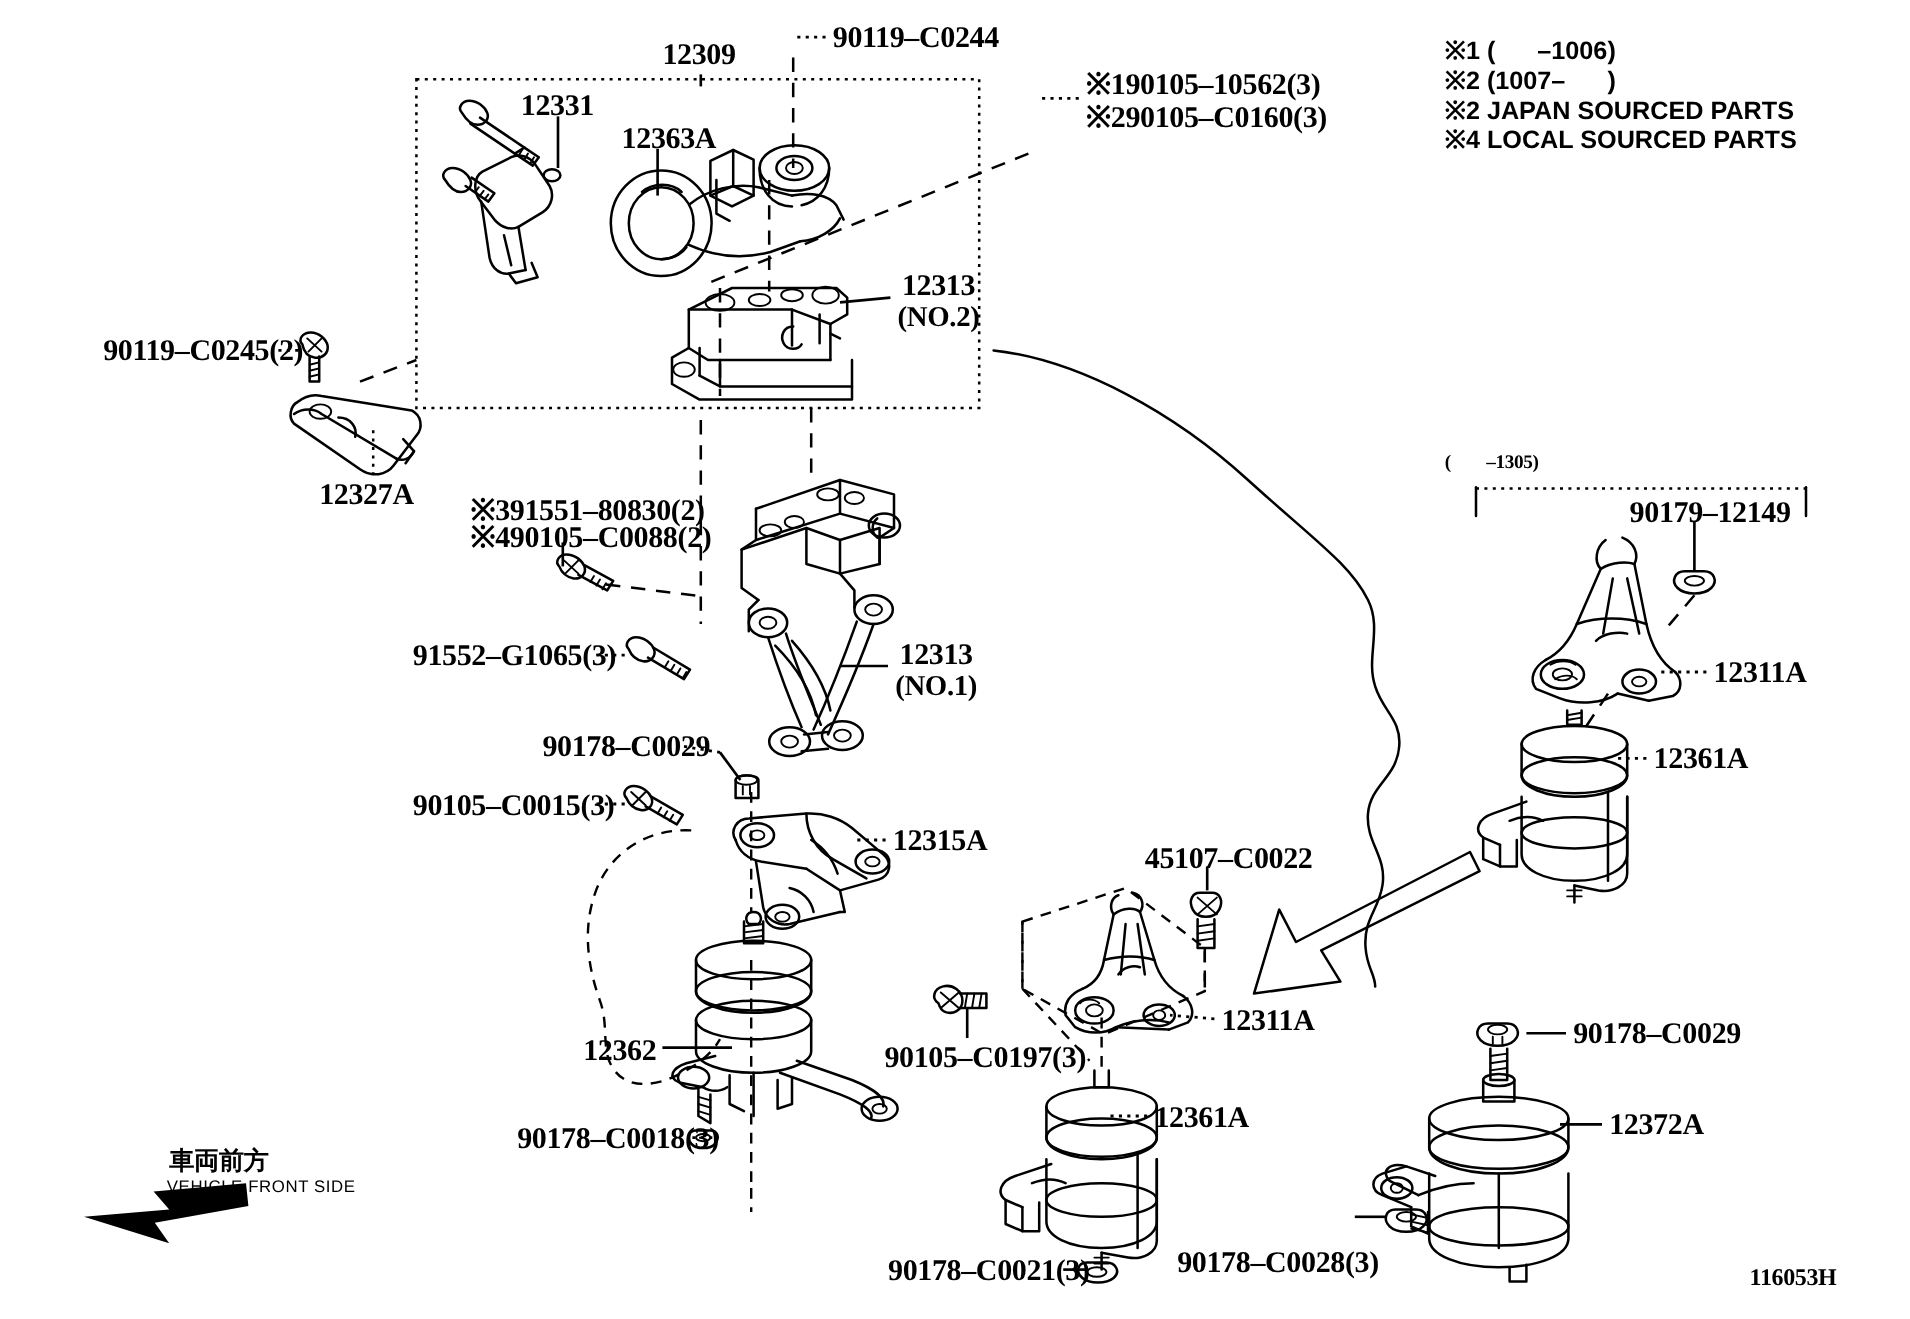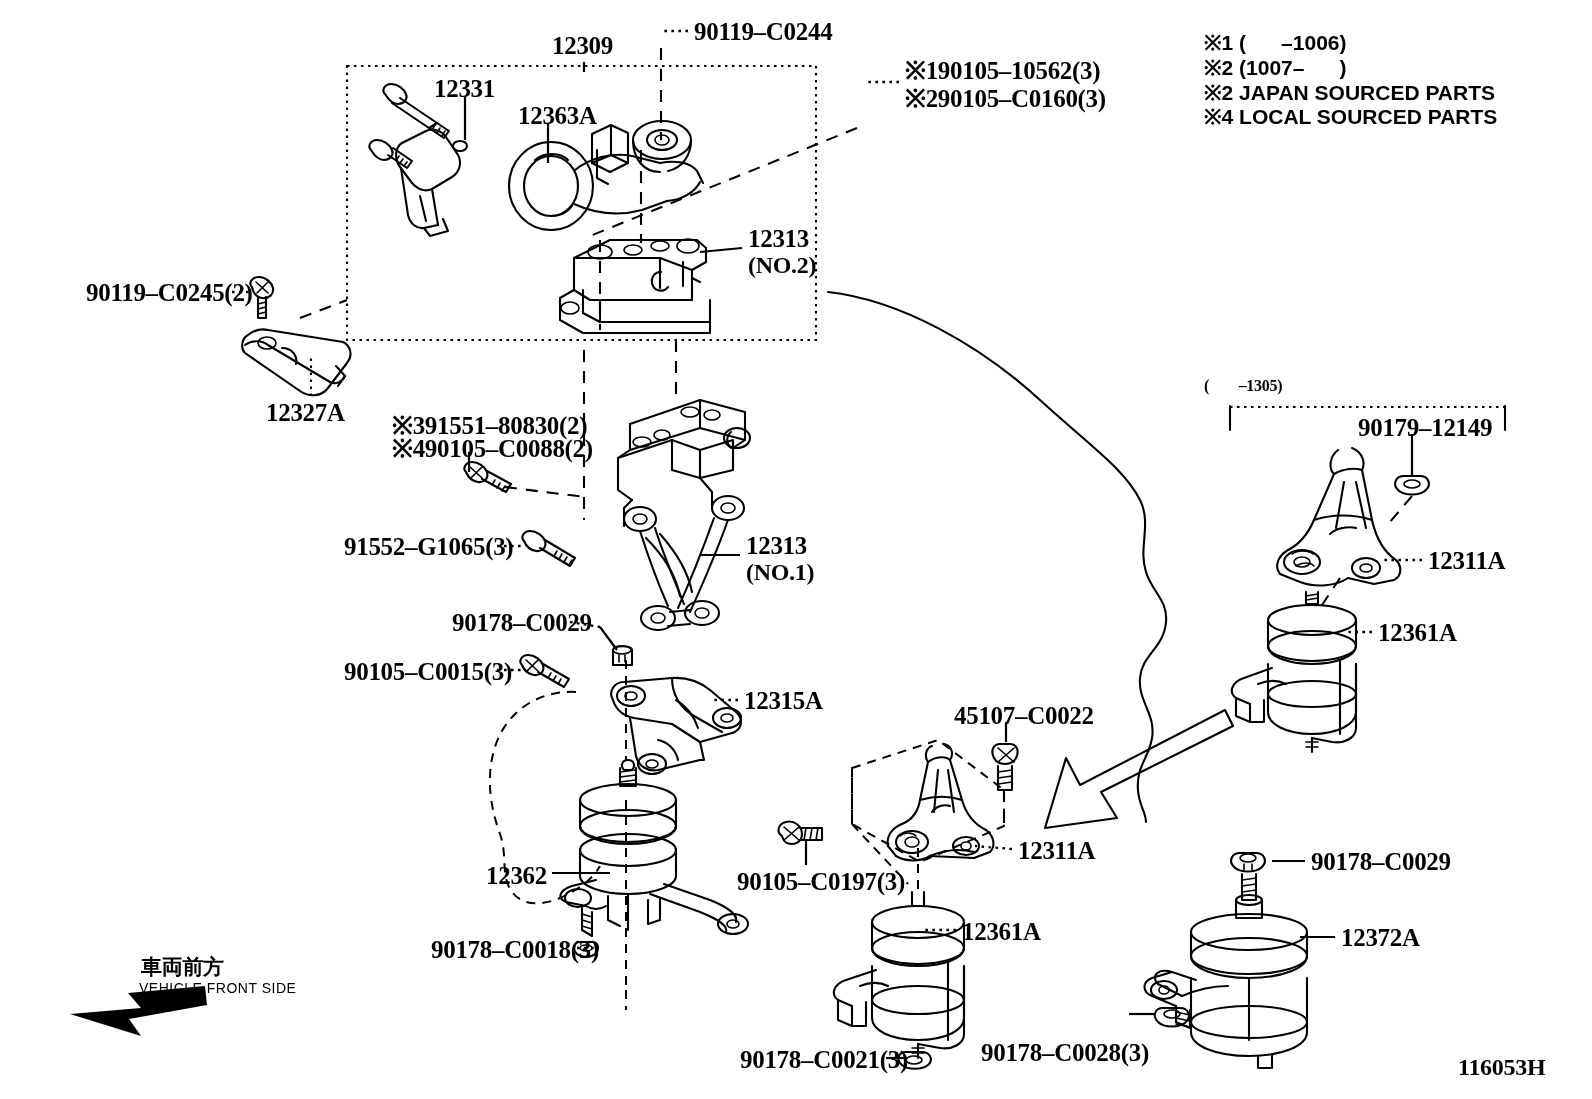--- a/index.html
+++ b/index.html
@@ -1,35 +1,35 @@
 <!DOCTYPE html>
 <html><head>
 <meta charset="utf-8">
 <style>
   html,body{margin:0;padding:0;background:#fff;}
   body{
     width:1592px;height:1099px;position:relative;overflow:hidden;
     font-family:"Liberation Sans","DejaVu Sans",sans-serif;
     color:#000;
   }
-  #stage{position:absolute;left:0;top:0;width:1592px;height:1099px;}
+  #stage{position:absolute;left:0;top:0;width:1592px;height:1099px;text-align:center;}
   svg.layer{position:absolute;left:0;top:0;width:1592px;height:1099px;overflow:visible;}
   .lbl{
     position:absolute;
     font-family:"Liberation Serif","DejaVu Serif",serif;
     font-weight:bold;
     white-space:pre;
     letter-spacing:-0.3px;
     line-height:1.06;
   }
   .lbl.n{font-size:25px;}
   .lbl.leg{font-size:21px;font-family:Liberation Sans, sans-serif;font-weight:bold;letter-spacing:0px;}
   .lbl.jp{font-size:21px;font-family:"DejaVu Sans",sans-serif;font-weight:bold;}
   .lbl.vf{font-size:14px;font-family:"Liberation Sans","DejaVu Sans",sans-serif;font-weight:normal;letter-spacing:0.5px;}
-  .lbl.dn{font-size:24px;font-family:"Liberation Serif","DejaVu Serif",serif;font-weight:bold;}
+  .lbl.dn{font-size:20px;font-family:"Liberation Serif","DejaVu Serif",serif;font-weight:bold;}
   .sub{font-size:24px;display:block;}
 </style>
 </head>
 <body>
 
 <div id="stage">
 
   <svg class="layer" viewBox="0 0 1592 1099">
     <defs>
       <style>

